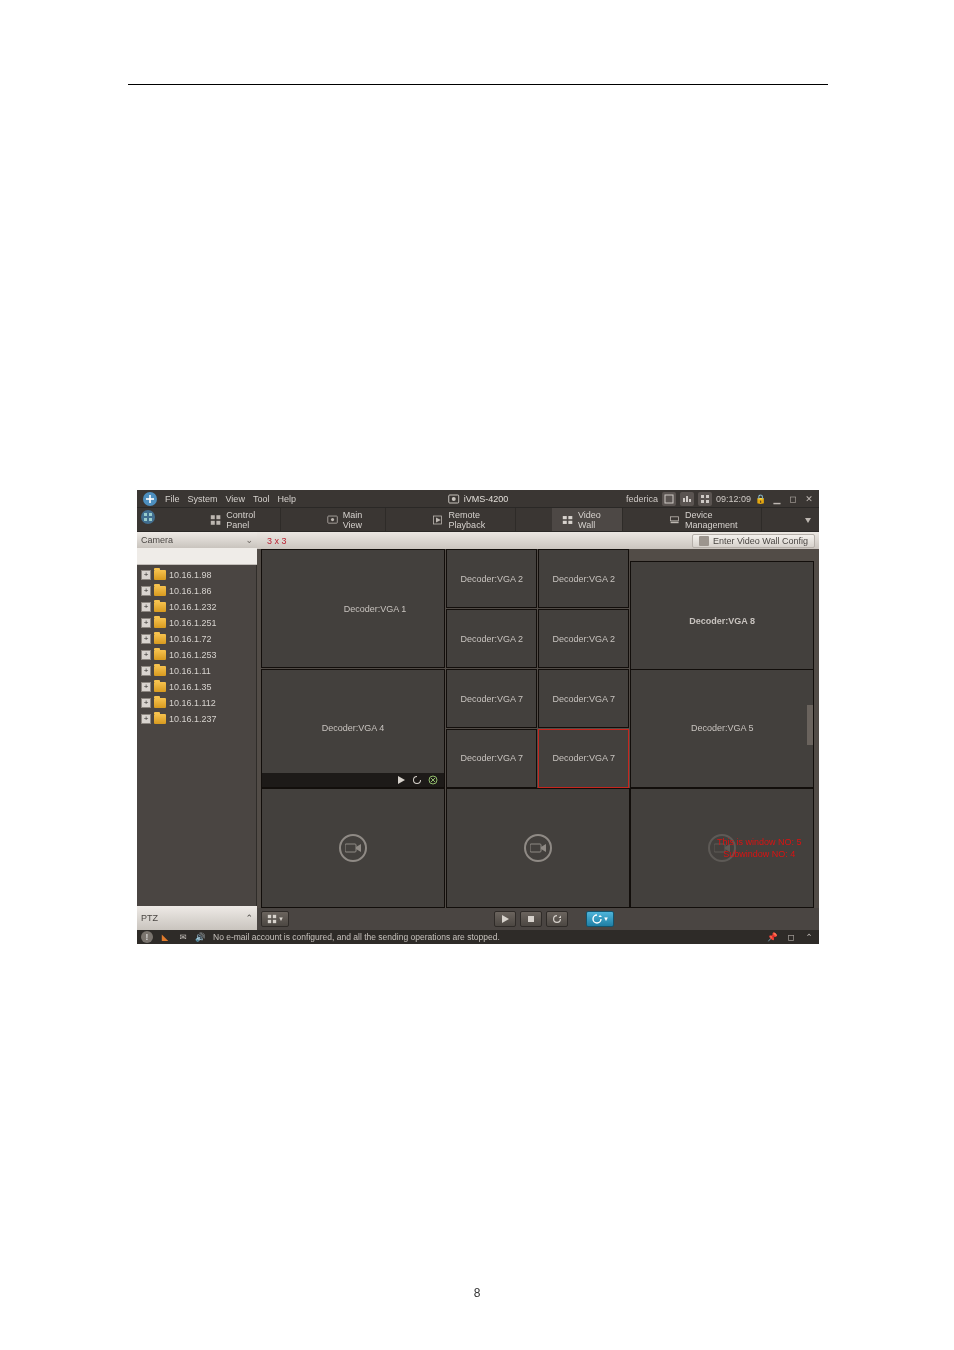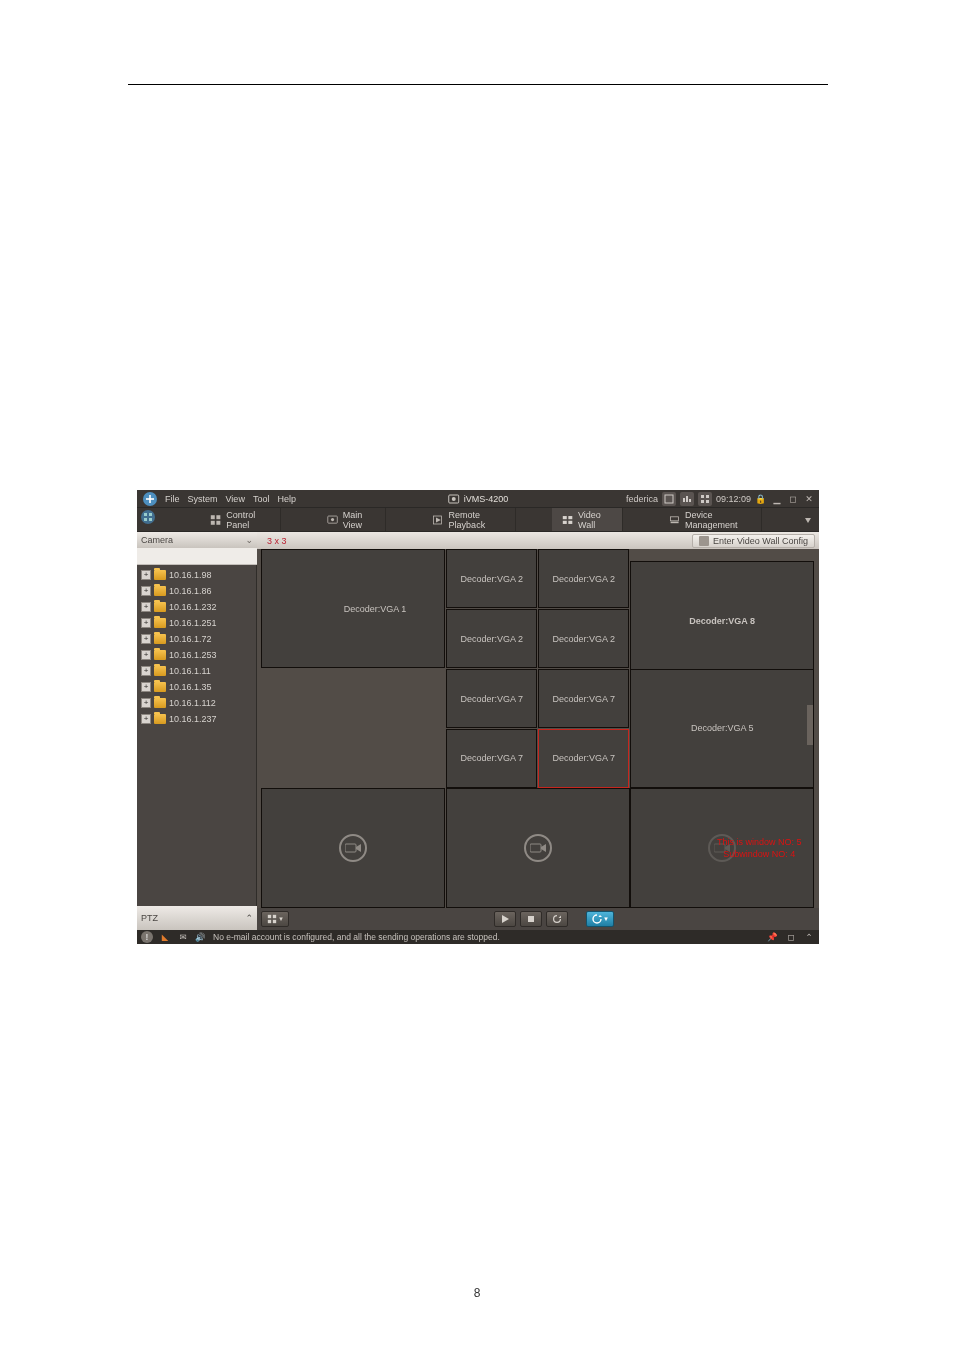--- a/index.html
+++ b/index.html
@@ -281,20 +281,35 @@
           <div class="cell" style="left:33.4%;top:16.7%;width:16.5%;height:16.5%;">
               <span>Decoder:VGA 2</span>
             </div>
           <div class="cell" style="left:50%;top:16.7%;width:16.5%;height:16.5%;">
               <span>Decoder:VGA 2</span>
             </div>
           <div class="cell" style="left:66.6%;top:12px;width:33.3%;height:33.2%;font-weight:bold;">
               <span>Decoder:VGA 8</span>
             </div>
 
+          <div class="cell" style="left:0;top:33.4%;width:33.2%;height:33.2%;">
+            <span>Decoder:VGA 4</span>
+            <div class="toolstrip">
+              <svg viewBox="0 0 10 10">
+                  <polygon points="2,1 9,5 2,9" fill="#d7d2cc"></polygon>
+                </svg>
+              <svg viewBox="0 0 10 10">
+                  <path d="M5 1a4 4 0 1 0 4 4h-1a3 3 0 1 1-3-3V1z" fill="#d7d2cc"></path>
+                </svg>
+              <svg viewBox="0 0 10 10">
+                  <circle cx="5" cy="5" r="4" fill="none" stroke="#8fb96a"></circle>
+                  <path d="M3 3l4 4M7 3l-4 4" stroke="#8fb96a"></path>
+                </svg>
+            </div>
+          </div>
           <div class="cell" style="left:33.4%;top:33.4%;width:16.5%;height:16.5%;">
               <span>Decoder:VGA 7</span>
             </div>
           <div class="cell" style="left:50%;top:33.4%;width:16.5%;height:16.5%;">
               <span>Decoder:VGA 7</span>
             </div>
           <div class="cell" style="left:33.4%;top:50%;width:16.5%;height:16.5%;">
               <span>Decoder:VGA 7</span>
             </div>
           <div class="cell current" style="left:50%;top:50%;width:16.5%;height:16.5%;">

